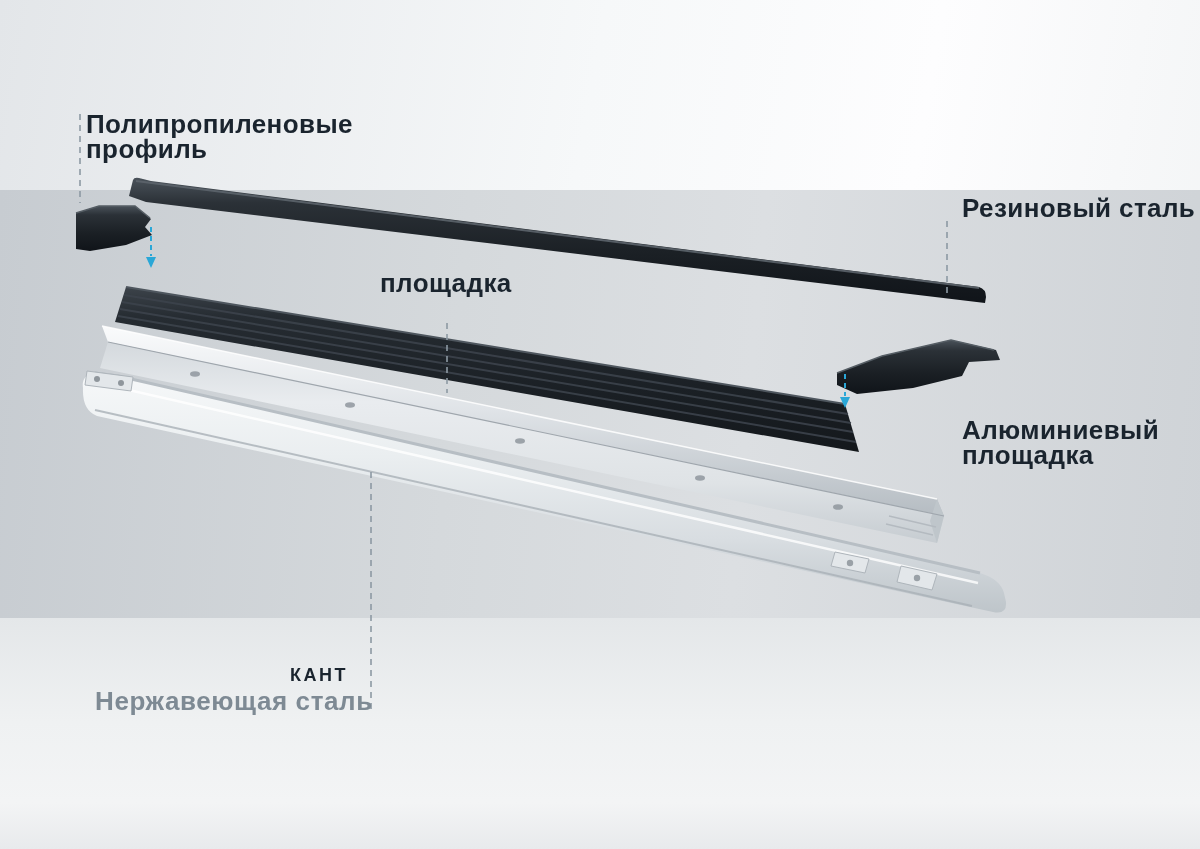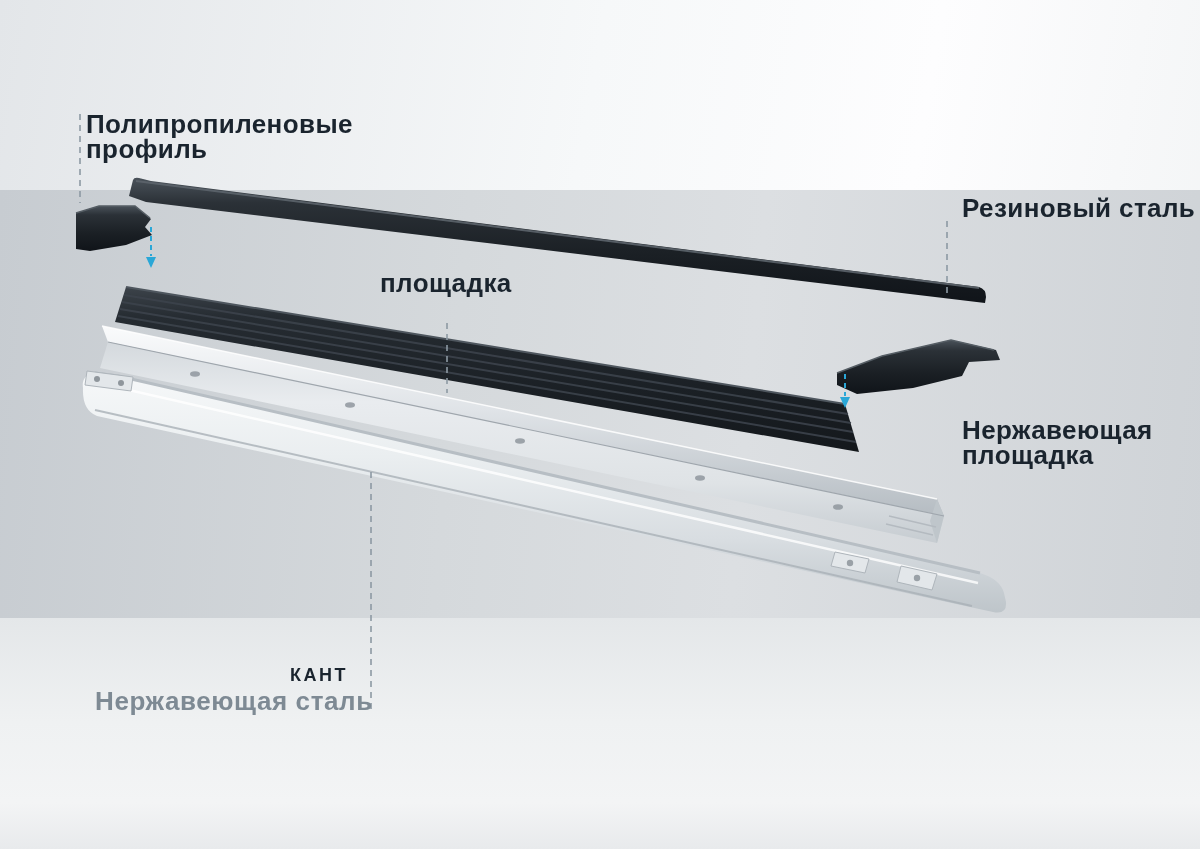--- a/index.html
+++ b/index.html
@@ -142,20 +142,20 @@
 
   <div class="label" style="left:962px;top:196px">
     <span>Резиновый сталь</span>
   </div>
 
   <div class="label" style="left:380px;top:271px">
     <span class="indent">площадка</span>
   </div>
 
   <div class="label" style="left:962px;top:418px">
-    <span>Нержавеющая</span>
+    <span>Алюминиевый</span>
     <span>площадка</span>
   </div>
 
   <div class="label kant-title" style="left:290px;top:663px">КАНТ</div>
   <div class="label kant-sub" style="left:95px;top:689px">Нержавеющая сталь</div>
 
 </div>
 
 </body></html>

